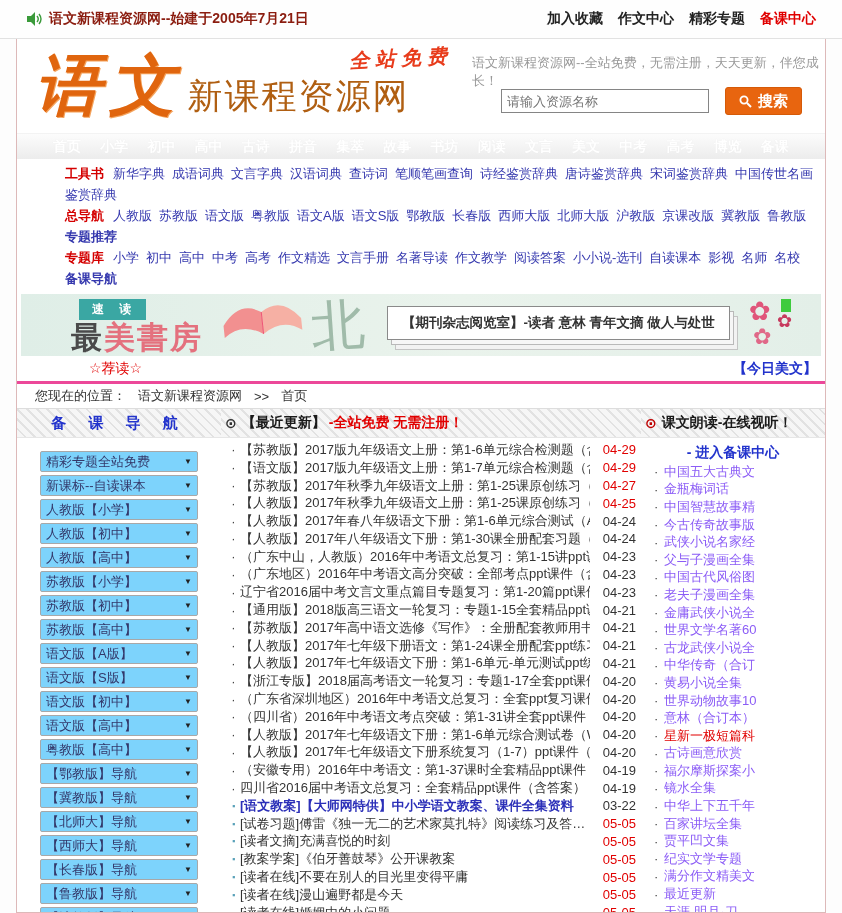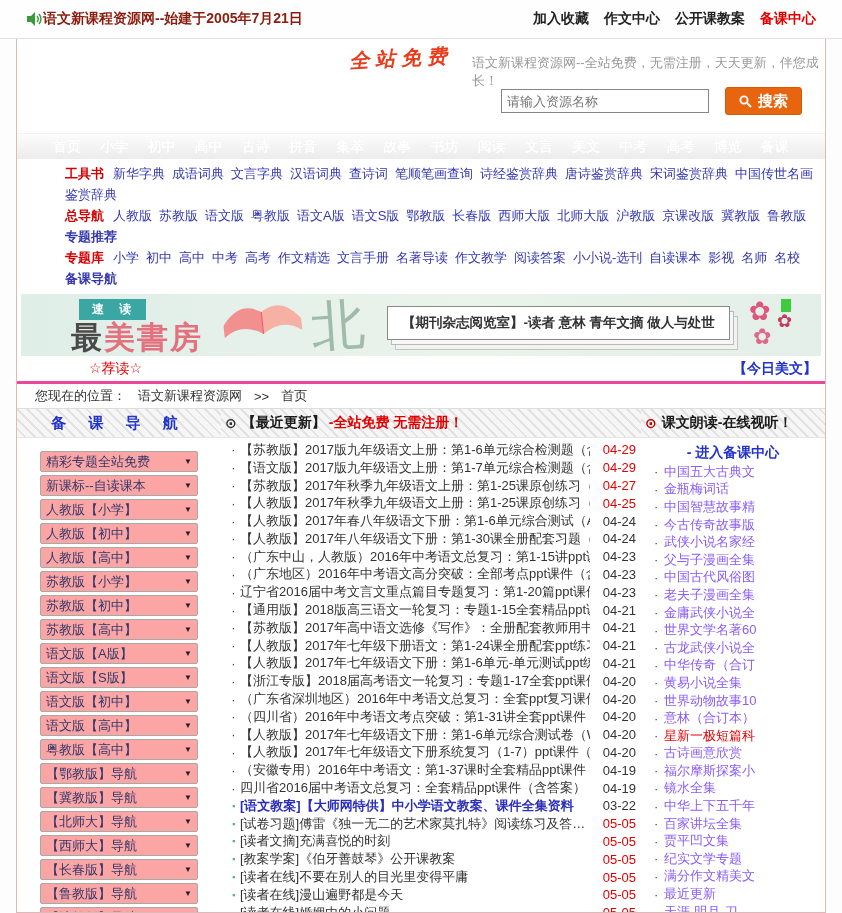--- a/index.html
+++ b/index.html
@@ -3,21 +3,21 @@
 <meta charset="utf-8">
 <style>
   html,body{margin:0;padding:0;}
   body{width:842px;height:913px;overflow:hidden;background:#fdfdfd;
        font-family:"Liberation Sans","DejaVu Sans",sans-serif;}
   a{text-decoration:none;cursor:pointer;}
 
   
   .topbar{height:38px;display:flex;align-items:center;justify-content:space-between;
           padding:0 26px;border-bottom:1px solid #e2e2e2;background:#fefefe;}
-  .topbar-title{display:flex;align-items:center;gap:1px;color:#8b1d10;font-weight:bold;font-size:14px;}
+  .topbar-title{display:flex;align-items:center;gap:7px;color:#8b1d10;font-weight:bold;font-size:14px;}
   .topbar-links{display:flex;gap:15px;font-size:14px;font-weight:bold;color:#222;}
   .topbar-links .lnk.red{color:#e00000;}
 
   
   .page{margin:0 16px;border:1px solid #ddb9b9;border-top:none;background:#fff;height:873px;overflow:hidden;}
 
   
   .header{height:94px;position:relative;}
   .logo{position:absolute;left:18px;top:0;white-space:nowrap;}
   .logo-main{font-family:"DejaVu Serif","Liberation Serif",serif;font-weight:bold;font-style:italic;
@@ -83,21 +83,21 @@
         background-image:repeating-linear-gradient(45deg,rgba(255,255,255,.55) 0 5px,rgba(214,214,214,.45) 5px 7px);}
   .side-head{width:100%;text-align:center;color:#2233cc;font-weight:bold;font-size:15px;letter-spacing:9px;}
   .mid-head{display:flex;align-items:center;gap:3px;padding-left:4px;font-size:14px;font-weight:bold;color:#1a1a1a;white-space:nowrap;overflow:hidden;}
   .mid-head .sub{color:#e10000;}
   .target{font-weight:bold;margin-right:2px;}
   .target.dark{color:#333;}
   .target.red{color:#c00000;}
 
   
   .selects{padding-top:13px;}
-  .sel{width:146px;height:19px;margin:0 auto 3px;border:1px solid #a8a8a8;border-radius:2px;background:#fca5a5;
+  .sel{width:146px;height:19px;margin:0 auto 3px;border:1px solid #a8a8a8;border-radius:2px;background:#7dd3fc;
        display:flex;align-items:center;justify-content:space-between;padding:0 5px;font-size:13px;color:#33386a;cursor:pointer;}
   .sel .arr{font-size:8px;color:#222;}
 
   
   .mid-list{padding:3px 2px 0 6px;}
   .mid-item{display:flex;align-items:center;height:17.8px;font-size:13px;color:#333;}
   .mid-item .bullet{width:13px;text-align:center;color:#444;flex:none;}
   .mid-item .bullet.sq{color:#58a0b8;font-size:9px;}
   .mid-item .txt{flex:1;min-width:0;white-space:nowrap;overflow:hidden;color:#333;}
   .mid-item .txt.blue{color:#2b2fb8;font-weight:bold;}
@@ -124,29 +124,33 @@
       </svg>
     </span>
     <span>语文新课程资源网--始建于2005年7月21日</span>
   </div>
   <div class="topbar-links">
 
       <a class="lnk">加入收藏</a>
 
       <a class="lnk">作文中心</a>
 
-      <a class="lnk">公开课教案</a>
+      <a class="lnk">精彩专题</a>
 
       <a class="lnk red">备课中心</a>
     </div>
 </div>
 
 <div class="page">
 
   <div class="header">
+    <div class="logo">
+      <span class="logo-main">语文</span>
+      <span class="logo-sub">新课程资源网</span>
+    </div>
     <div class="logo-badge">全站免费</div>
     <div class="tagline">语文新课程资源网--全站免费，无需注册，天天更新，伴您成长！</div>
     <div class="searchrow">
       <input type="text" placeholder="请输入资源名称" style="">
       <button class="search-btn">
         <span style="display:inline-flex;">
           <svg width="13" height="13" viewBox="0 0 13 13">
             <circle cx="5" cy="5" r="3.6" fill="none" stroke="#fff" stroke-width="1.8"></circle>
             <line x1="8" y1="8" x2="12" y2="12" stroke="#fff" stroke-width="2"></line>
           </svg>

